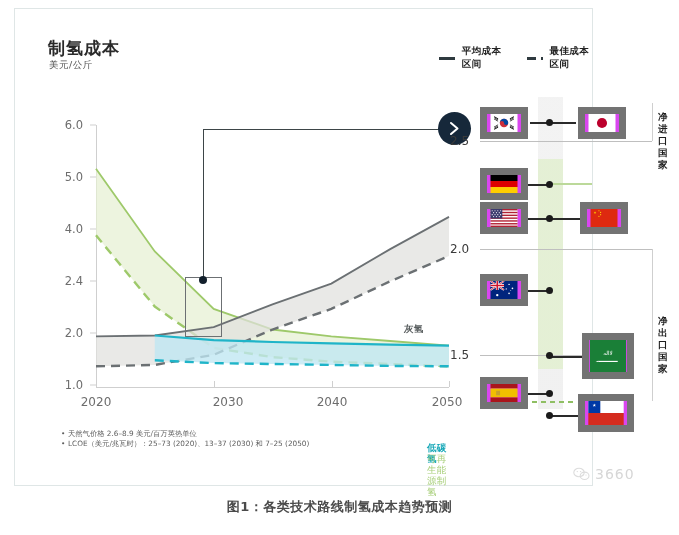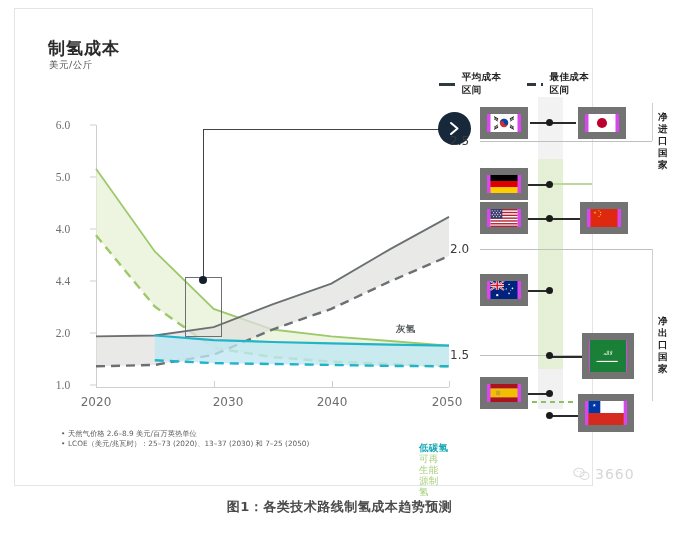--- a/index.html
+++ b/index.html
@@ -22,45 +22,45 @@
   .title {
     position:absolute; left:33px; top:28px;
     font-size:17px; font-weight:bold; color:#2a2a2a; letter-spacing:1px;
   }
   .subtitle {
     position:absolute; left:34px; top:50px;
     font-size:9.5px; color:#555; letter-spacing:.5px;
   }
 
   
-  .legend { position:absolute; left:424px; top:36px; display:flex; align-items:center; gap:7px;margin-top:26px; }
+  .legend { position:absolute; left:424px; top:36px; display:flex; align-items:center; gap:7px; }
   .lg-line-solid { display:inline-block; width:22px; height:3px; background:#2f3a3f; }
   .lg-dash { display:inline-block; width:22px; height:3px;
      background:repeating-linear-gradient(to right,#2f3a3f 0 9px,transparent 9px 14px); }
   .lg-text { font-size:9.5px; color:#222; font-weight:bold; letter-spacing:.4px; }
   .lg-gap { width:12px; }
 
   
   .plot { position:absolute; left:24px; top:100px; width:410px; height:300px; }
   .ylab {
-    position:absolute; right:calc(100% - 44px); text-align:center; width:40px;
-    font-size:11.5px; color:#6d6d6d; transform:translateY(-50%);font-family:Liberation Serif, serif;
+    position:absolute; right:calc(100% - 44px); text-align:right; width:40px;
+    font-size:11.5px; color:#6d6d6d; transform:translateY(-50%);
   }
   .xlab {
     position:absolute; top:286px; font-size:12px; color:#6d6d6d;
     transform:translateX(-50%);
   }
   .axis-v { position:absolute; left:57px; top:16px; width:1px; height:262px; background:#cfcfcf; }
   .axis-h { position:absolute; left:57px; top:278px; height:1px; width:353px; background:#cfcfcf; }
   .tick { position:absolute; left:51px; width:6px; height:1px; background:#cfcfcf; transform:translateY(-50%); }
   .xtick { position:absolute; top:272px; width:1px; height:6px; background:#cfcfcf; }
 
   svg.bands { position:absolute; left:0; top:0; width:410px; height:300px; overflow:visible; }
 
-  .series-label { position:absolute; font-size:9.5px; line-height:11px; font-weight:bold; letter-spacing:.3px; }
+  .series-label { position:absolute; font-size:9.5px; line-height:11px; font-weight:bold; letter-spacing:.3px;margin-left:8px; }
   #lbl-grey { color:#5a5f60; left:357px; top:214px; }
   #lbl-low  { color:#18a8b8; left:380px; top:333px; }
   #lbl-ren  { color:#a8cf7a; left:380px; top:344px; font-weight:normal; width:28px; }
 
   
   .callout-box { position:absolute; left:170px; top:268px; width:37px; height:60px;
       border:1px solid #6c7073; background:transparent; }
   .callout-stem { position:absolute; left:188px; top:120px; width:1px; height:151px; background:#3d4548; }
   .callout-top  { position:absolute; left:188px; top:120px; height:1px; width:245px; background:#3d4548; }
   .callout-dot  { position:absolute; left:184px; top:267px; width:8px; height:8px; border-radius:50%; background:#13202c; }
@@ -116,21 +116,21 @@
       <span class="lg-gap"></span>
       <span class="lg-dash"></span>
       <span class="lg-text">最佳成本区间</span>
     </div>
 
     <div class="plot">
 
       <div class="ylab" style="top:16px">6.0</div>
       <div class="ylab" style="top:68px">5.0</div>
       <div class="ylab" style="top:120px">4.0</div>
-      <div class="ylab" style="top:172px">4.4</div>
+      <div class="ylab" style="top:172px">2.4</div>
       <div class="ylab" style="top:224px">2.0</div>
       <div class="ylab" style="top:276px">1.0</div>
 
       <div class="tick" style="top:16px"></div>
       <div class="tick" style="top:68px"></div>
       <div class="tick" style="top:120px"></div>
       <div class="tick" style="top:172px"></div>
       <div class="tick" style="top:224px"></div>
       <div class="tick" style="top:276px"></div>
 

